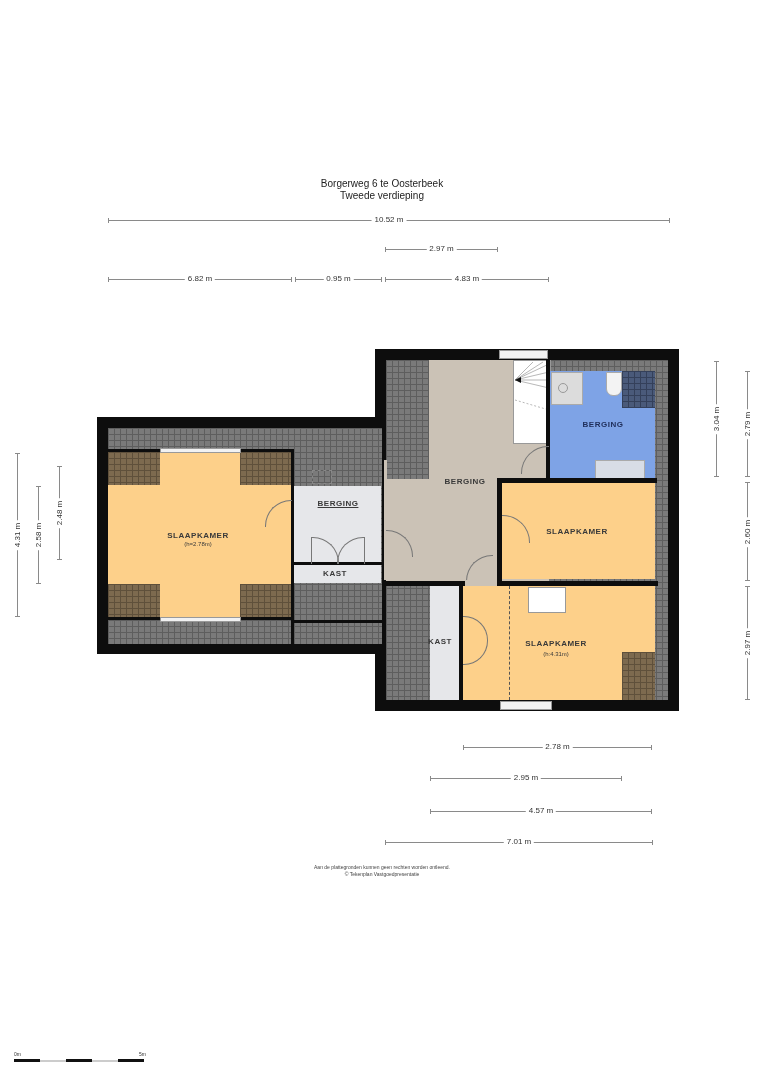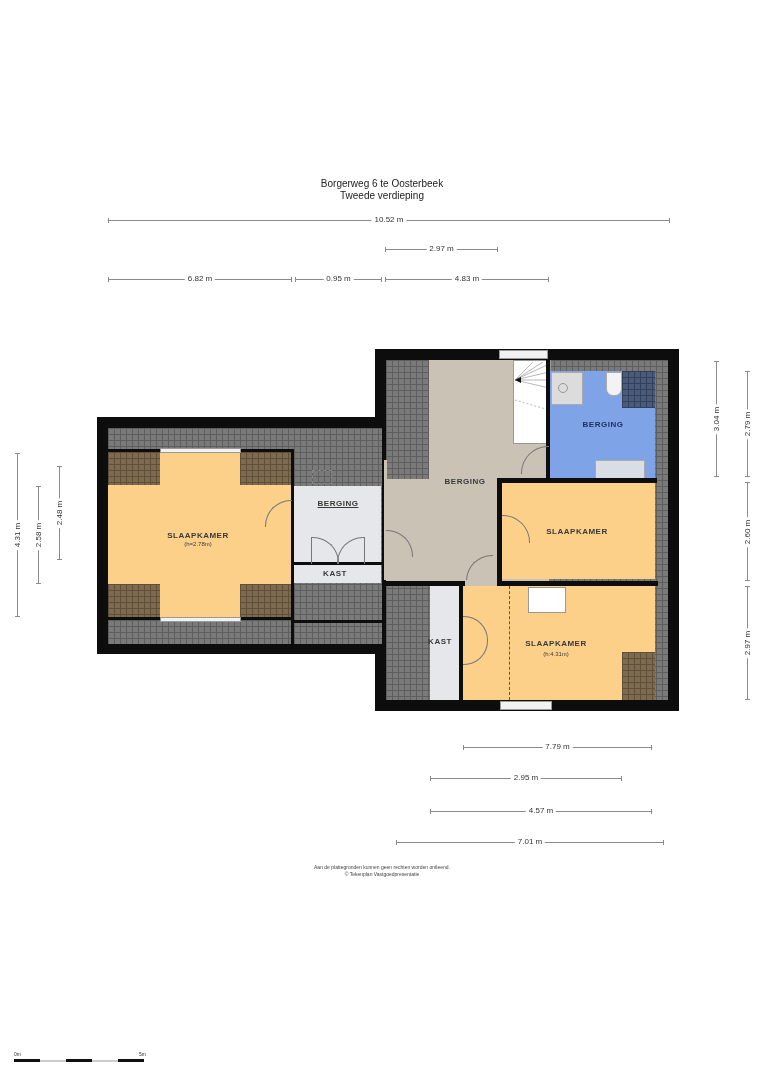--- a/index.html
+++ b/index.html
@@ -72,29 +72,29 @@
     <span class="lbl">2.79 m</span>
   </div>
 <div class="dim-v" style="left:747px;top:482px;height:99px;">
     <span class="lbl">2.60 m</span>
   </div>
 <div class="dim-v" style="left:747px;top:586px;height:114px;">
     <span class="lbl">2.97 m</span>
   </div>
 
 <div class="dim-h" style="left:463px;top:747px;width:189px;">
-    <span class="lbl">7.79 m</span>
+    <span class="lbl">2.78 m</span>
   </div>
 <div class="dim-h" style="left:430px;top:778px;width:192px;">
     <span class="lbl">2.95 m</span>
   </div>
 <div class="dim-h" style="left:430px;top:811px;width:222px;">
     <span class="lbl">4.57 m</span>
   </div>
-<div class="dim-h" style="left:396px;top:842px;width:268px;">
+<div class="dim-h" style="left:385px;top:842px;width:268px;">
     <span class="lbl">7.01 m</span>
   </div>
 
 <div class="abs" style="left:0;top:0;width:764px;height:1080px;">
 
   <div class="wall" style="left:97px;top:417px;width:290px;height:237px;"></div>
   <div class="wall" style="left:375px;top:349px;width:304px;height:362px;"></div>
 
   <div class="tile" style="left:108px;top:428px;width:274px;height:216px;"></div>
   <div class="tile-brown" style="left:108px;top:452px;width:186px;height:165px;"></div>

